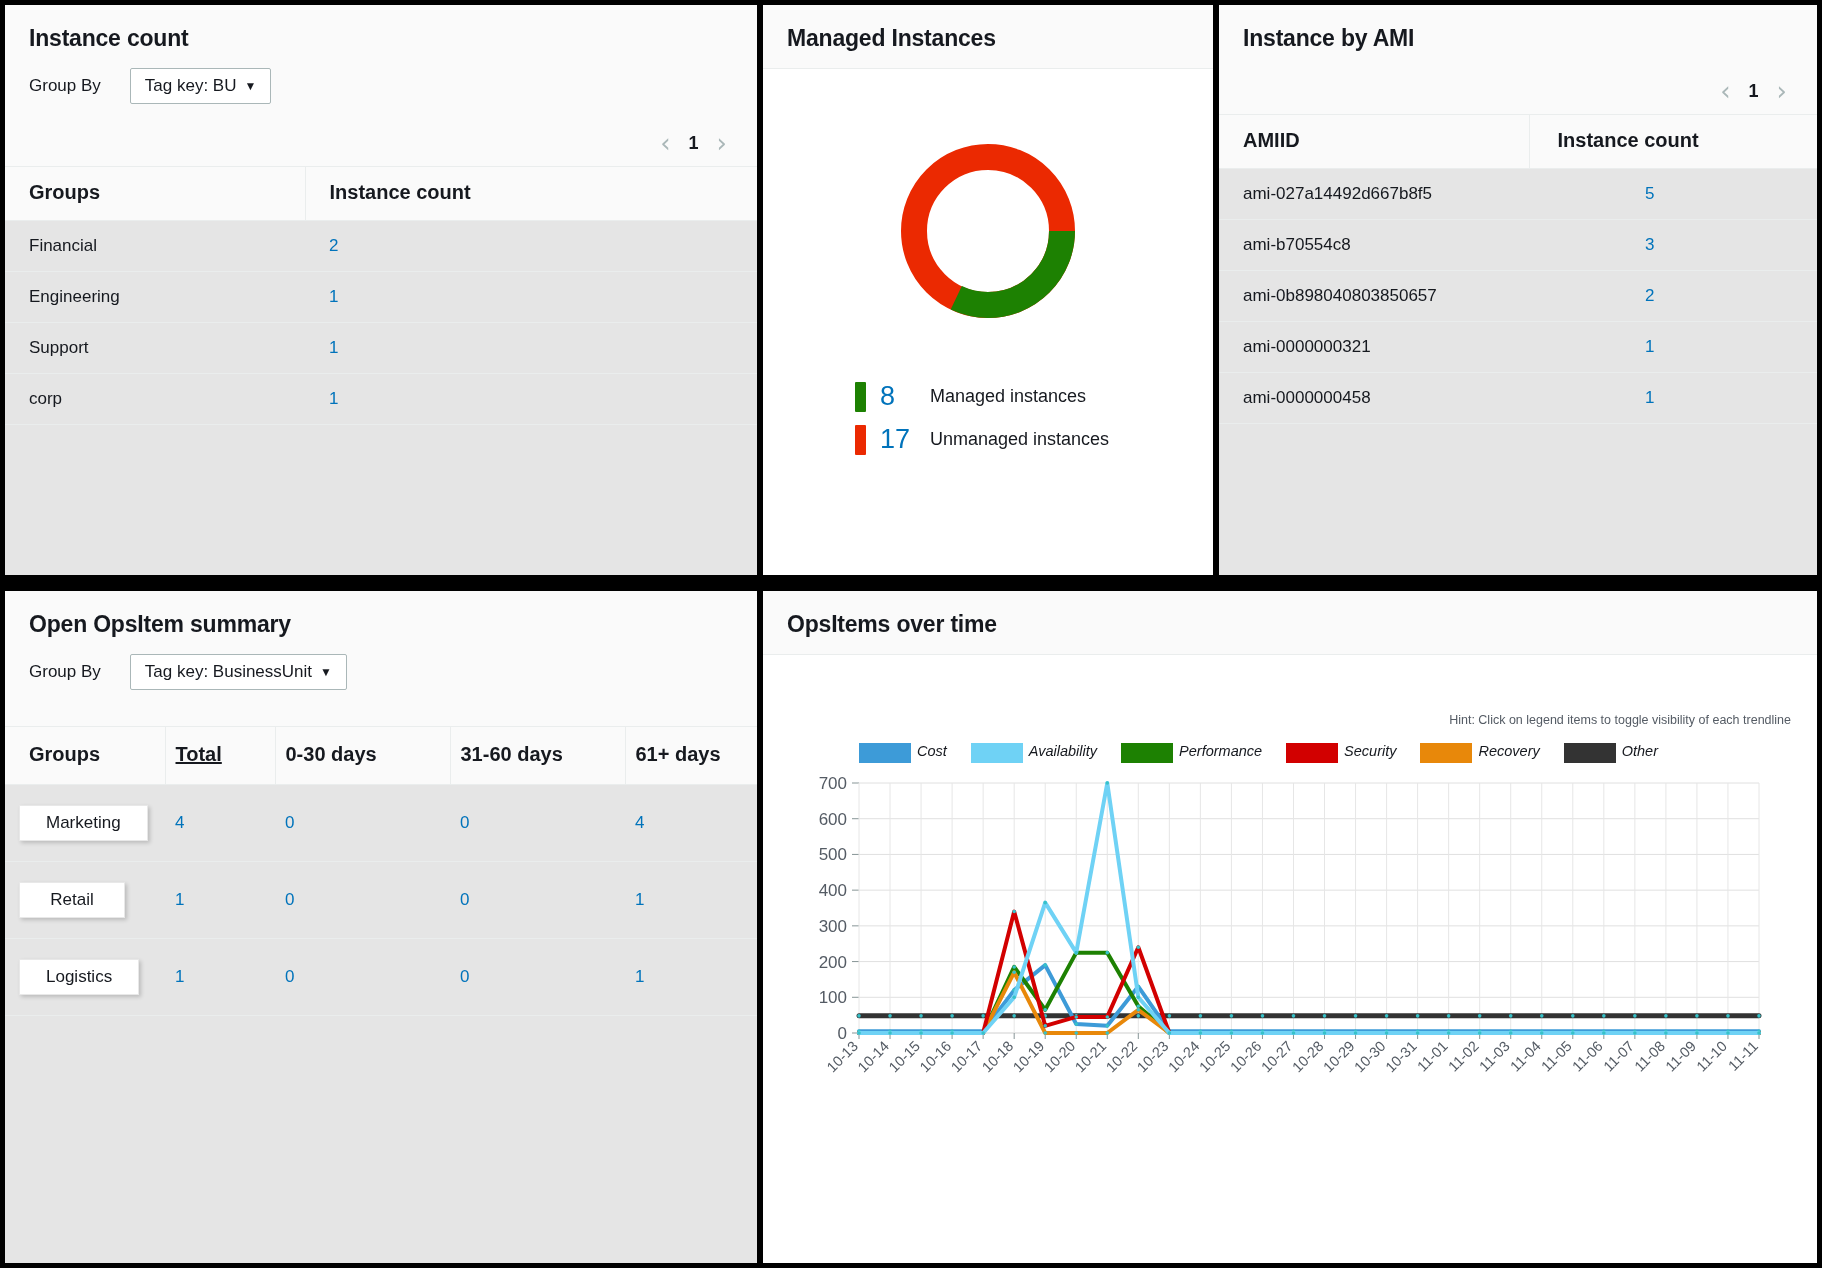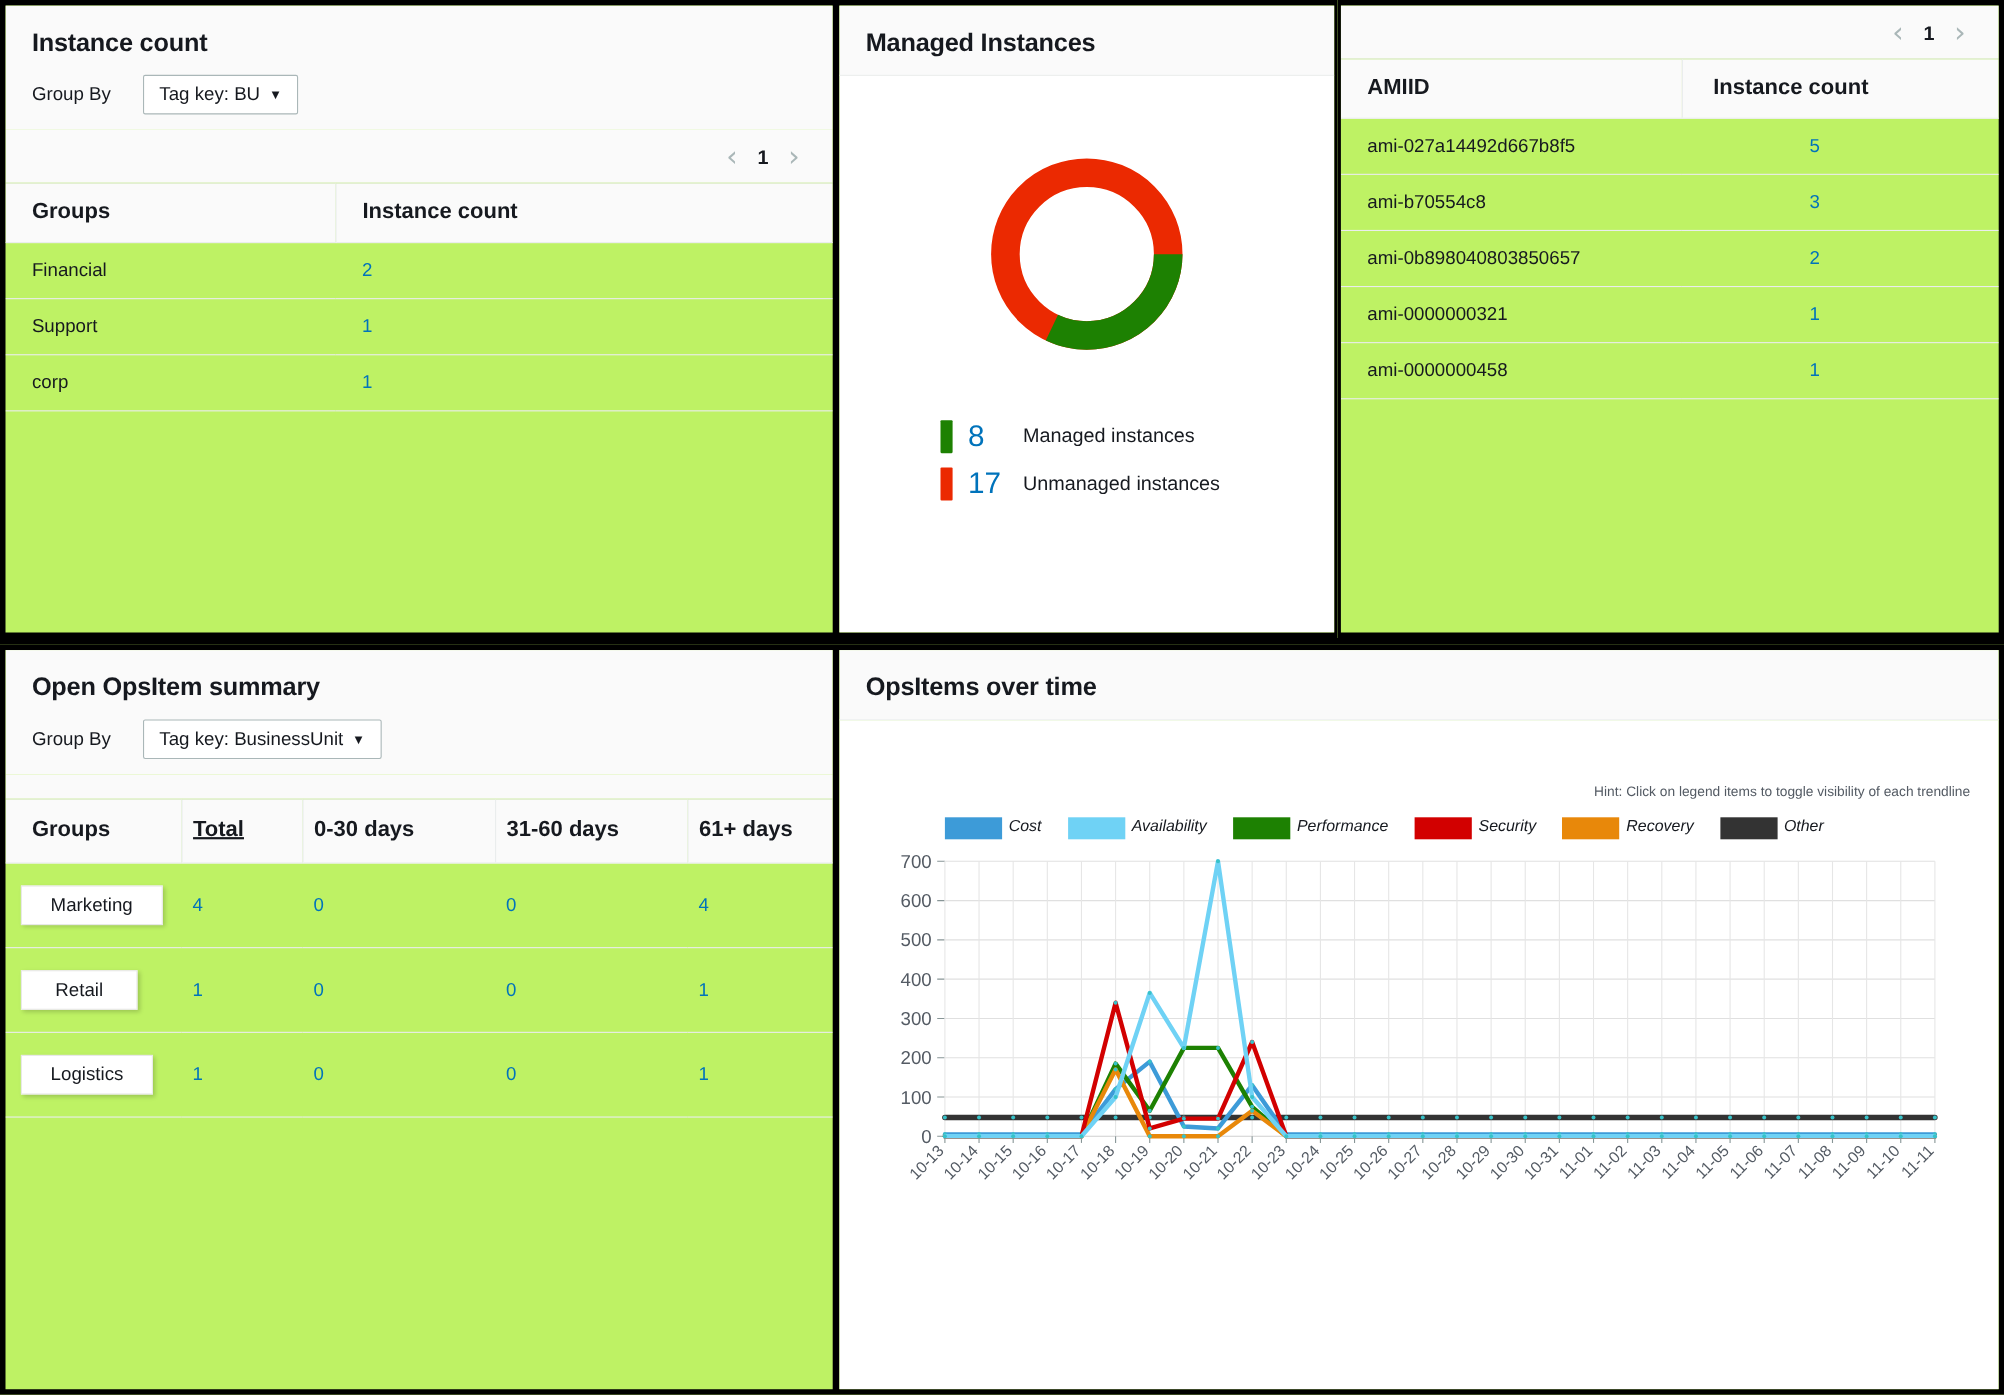--- a/index.html
+++ b/index.html
@@ -14,21 +14,21 @@
     width: 1822px; height: 1268px;
     display: flex; flex-direction: column;
     background: #000;
   }
 
   .row { display: flex; background: #000; }
   .row-top { height: 580px; }
   .row-bottom { height: 688px; border-top: 6px solid #000; }
 
   .panel {
-    background: #bef264;
+    background: #e5e5e5;
     display: flex; flex-direction: column;
     overflow: hidden;
     position: relative;
   }
   .p-instance-count { width: 760px; border: 5px solid #000; border-right-width: 3px; }
   .p-managed      { width: 456px; border: 5px solid #000; border-left-width: 3px; border-right-width: 3px;}
   .p-ami          { width: 606px; border: 5px solid #000; border-left-width: 3px; }
   .p-ops-summary  { width: 760px; border: 5px solid #000; border-right-width: 3px; }
   .p-ops-time     { width: 1062px; border: 5px solid #000; border-left-width: 3px; }
 
@@ -172,20 +172,24 @@
             <th>Groups</th>
             <th>Instance count</th>
           </tr>
         </thead>
         <tbody>
           <tr>
             <td>Financial</td>
             <td><span class="num-link">2</span></td>
           </tr>
           <tr>
+            <td>Engineering</td>
+            <td><span class="num-link">1</span></td>
+          </tr>
+          <tr>
             <td>Support</td>
             <td><span class="num-link">1</span></td>
           </tr>
           <tr>
             <td>corp</td>
             <td><span class="num-link">1</span></td>
           </tr>
         </tbody>
       </table>
     </section>
@@ -208,20 +212,23 @@
           <div class="legend-item">
             <span class="legend-swatch" style="background:#eb2901"></span>
             <span class="legend-val">17</span>
             <span class="legend-text">Unmanaged instances</span>
           </div>
         </div>
       </div>
     </section>
 
     <section class="panel p-ami">
+      <div class="panel-head-plain">
+        <div class="panel-title">Instance by AMI</div>
+      </div>
       <div class="pager">
         <span class="chev">‹</span>
         <span class="pg-num">1</span>
         <span class="chev">›</span>
       </div>
       <table class="grid">
         <thead>
           <tr>
             <th>AMIID</th>
             <th>Instance count</th>

